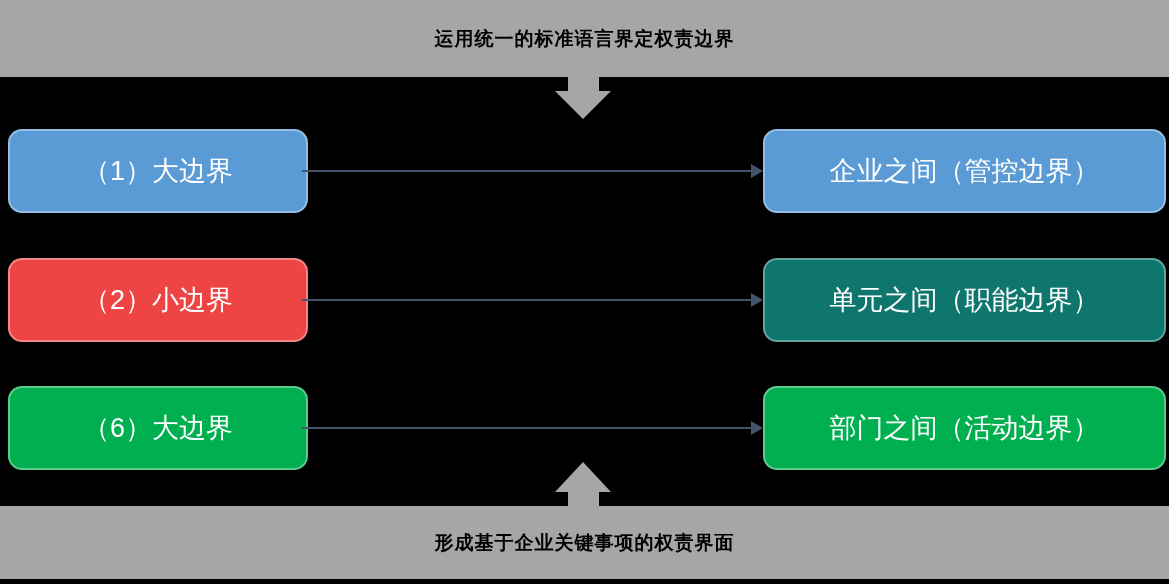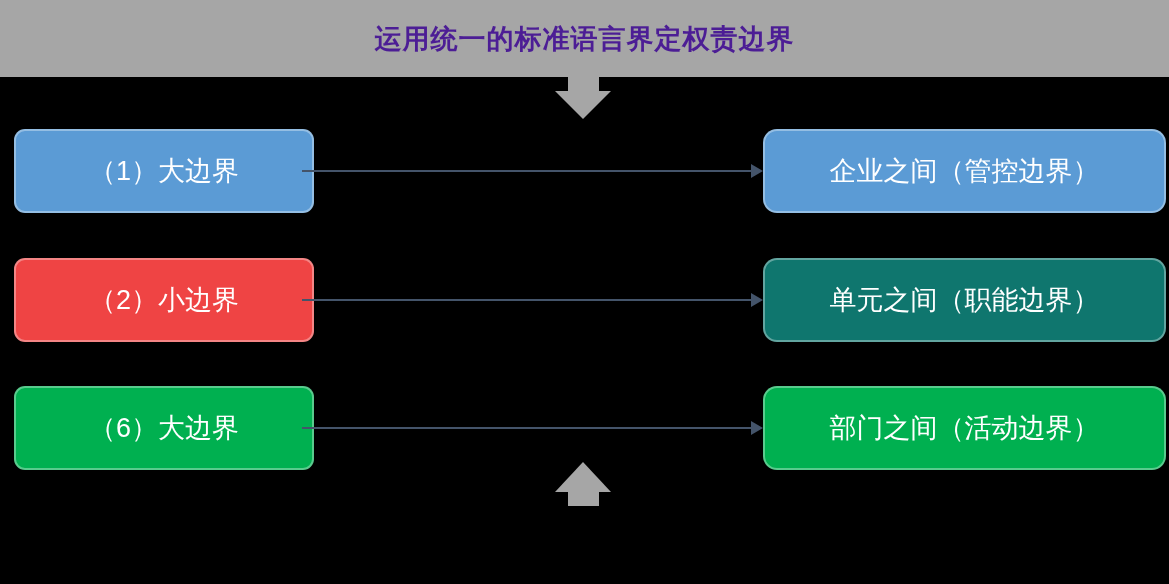--- a/index.html
+++ b/index.html
@@ -11,23 +11,23 @@
     overflow: hidden;
     font-family: "Liberation Sans", "DejaVu Sans", sans-serif;
   }
 
   
   .banner {
     position: absolute;
     left: 0;
     width: 1169px;
     background: #A6A6A6;
-    color: #4c1d95;
+    color: #000000;
     font-weight: bold;
-    font-size: 27px;
+    font-size: 19px;
     letter-spacing: 1px;
     display: flex;
     align-items: center;
     justify-content: center;
   }
   #banner-top { top: 0; height: 77px; }
   #banner-bottom { top: 506px; height: 73px; }
 
   
   .arrow-shaft {
@@ -55,21 +55,21 @@
     border-radius: 14px;
     border: 2px solid rgba(255,255,255,0.35);
     box-sizing: border-box;
     color: #FFFFFF;
     font-size: 27px;
     display: flex;
     align-items: center;
     justify-content: center;
     white-space: nowrap;
   }
-  .box-left  { left: 14px;   width: 300px; border-radius: 11px; }
+  .box-left  { left: 8px;   width: 300px; }
   .box-right { left: 763px; width: 403px; }
   .row-0 .box { top: 129px; }
   .row-1 .box { top: 258px; }
   .row-2 .box { top: 386px; }
 
   
   .connector-line {
     position: absolute;
     left: 302px;
     width: 449px;
@@ -132,14 +132,17 @@
     <div class="connector-line"></div>
     <div class="connector-head"></div>
     <div class="box box-right" style="background-color: rgb(0, 176, 80);">
       <span>部门之间（活动边界）</span>
     </div>
   </div>
 
   <div id="up-shaft" class="arrow-shaft"></div>
   <div id="up-head" class="arrow-head"></div>
 
+  <div id="banner-bottom" class="banner">
+    <span>形成基于企业关键事项的权责界面</span>
+  </div>
 
 </div>
 
 </body></html>

